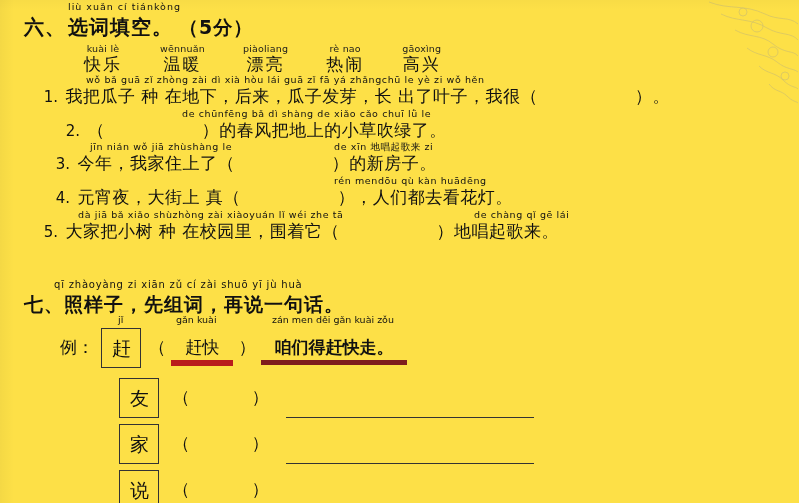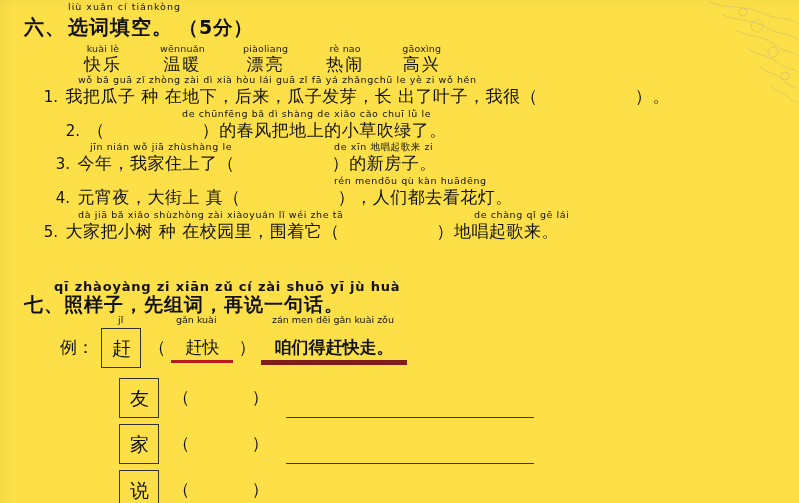--- a/index.html
+++ b/index.html
@@ -137,22 +137,22 @@
   
   .sec7-title {
     position: absolute;
     left: 24px;
     top: 292px;
   }
   .sec7-title .py-over {
     position: absolute;
     left: 30px;
     top: -13px;
-    font-size: 13px;
-    font-weight: bold;
+    font-size: 10px;
+    font-weight: normal;
     letter-spacing: 0.8px;
     white-space: nowrap;
   }
   .example-row {
     position: absolute;
     left: 60px;
     top: 328px;
     font-size: 17px;
     white-space: nowrap;
   }
@@ -187,21 +187,21 @@
       linear-gradient(to right, transparent 49%, #6b6b6b 49%, #6b6b6b 51%, transparent 51%);
     background-repeat: no-repeat;
     opacity: 0.55;
   }
   .box .ch {
     position: relative;
     z-index: 2;
   }
   .ul-word {
     display: inline-block;
-    border-bottom: 3px solid #b91c1c;
+    border-bottom: 6px solid #b91c1c;
     padding: 0 4px 1px 4px;
     min-width: 54px;
     text-align: center;
   }
   .ul-sent {
     display: inline-block;
     border-bottom: 5px solid #7f1d1d;
     padding: 0 5px 1px 5px;
     min-width: 136px;
     text-align: center;
@@ -282,21 +282,21 @@
     </span>
     <span class="ruby">
       <span class="py">gāoxìng</span>
       <span class="hz">高兴</span>
     </span>
   </div>
 
   <div class="qlist">
 
     <div class="q" style="margin-top:4px;">
-      <span class="pyline" style="left:44px;text-align:center;">wǒ bǎ guā zǐ zhòng zài dì xià      hòu lái      guā zǐ fā yá  zhǎngchū le  yè zi      wǒ hěn</span>
+      <span class="pyline" style="left:52px;text-align:center;">wǒ bǎ guā zǐ zhòng zài dì xià      hòu lái      guā zǐ fā yá  zhǎngchū le  yè zi      wǒ hěn</span>
       <span class="qn">1.</span>
       <span class="hz">我把瓜子 种 在地下，后来，瓜子发芽，长 出了叶子，我很（</span>
       <span class="blank"></span>
       <span class="hz">）。</span>
     </div>
 
     <div class="q" style="padding-left:22px;">
       <span class="pyline" style="left:148px;">de chūnfēng bǎ  dì shàng de xiǎo cǎo chuī  lǜ  le</span>
       <span class="qn">2.</span>
       <span class="hz">（</span>

